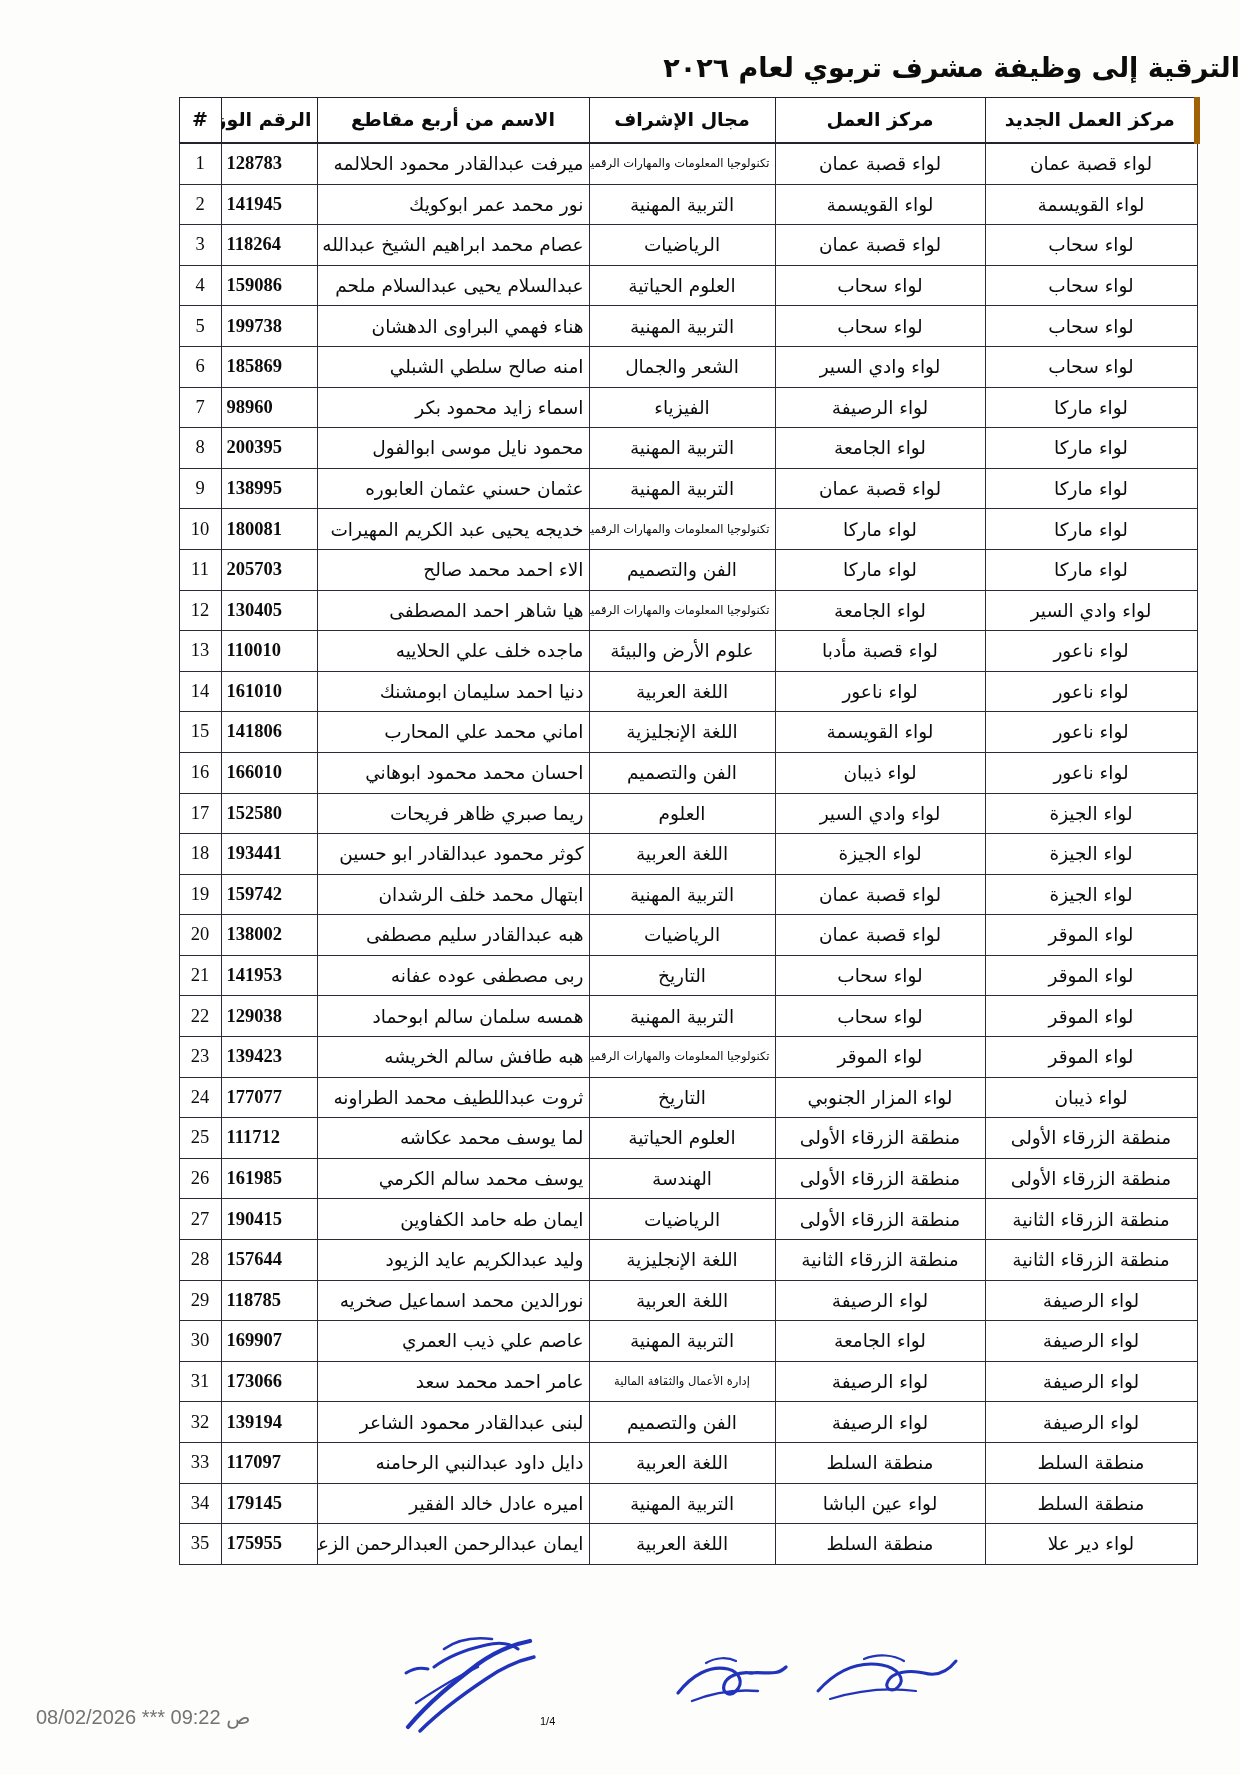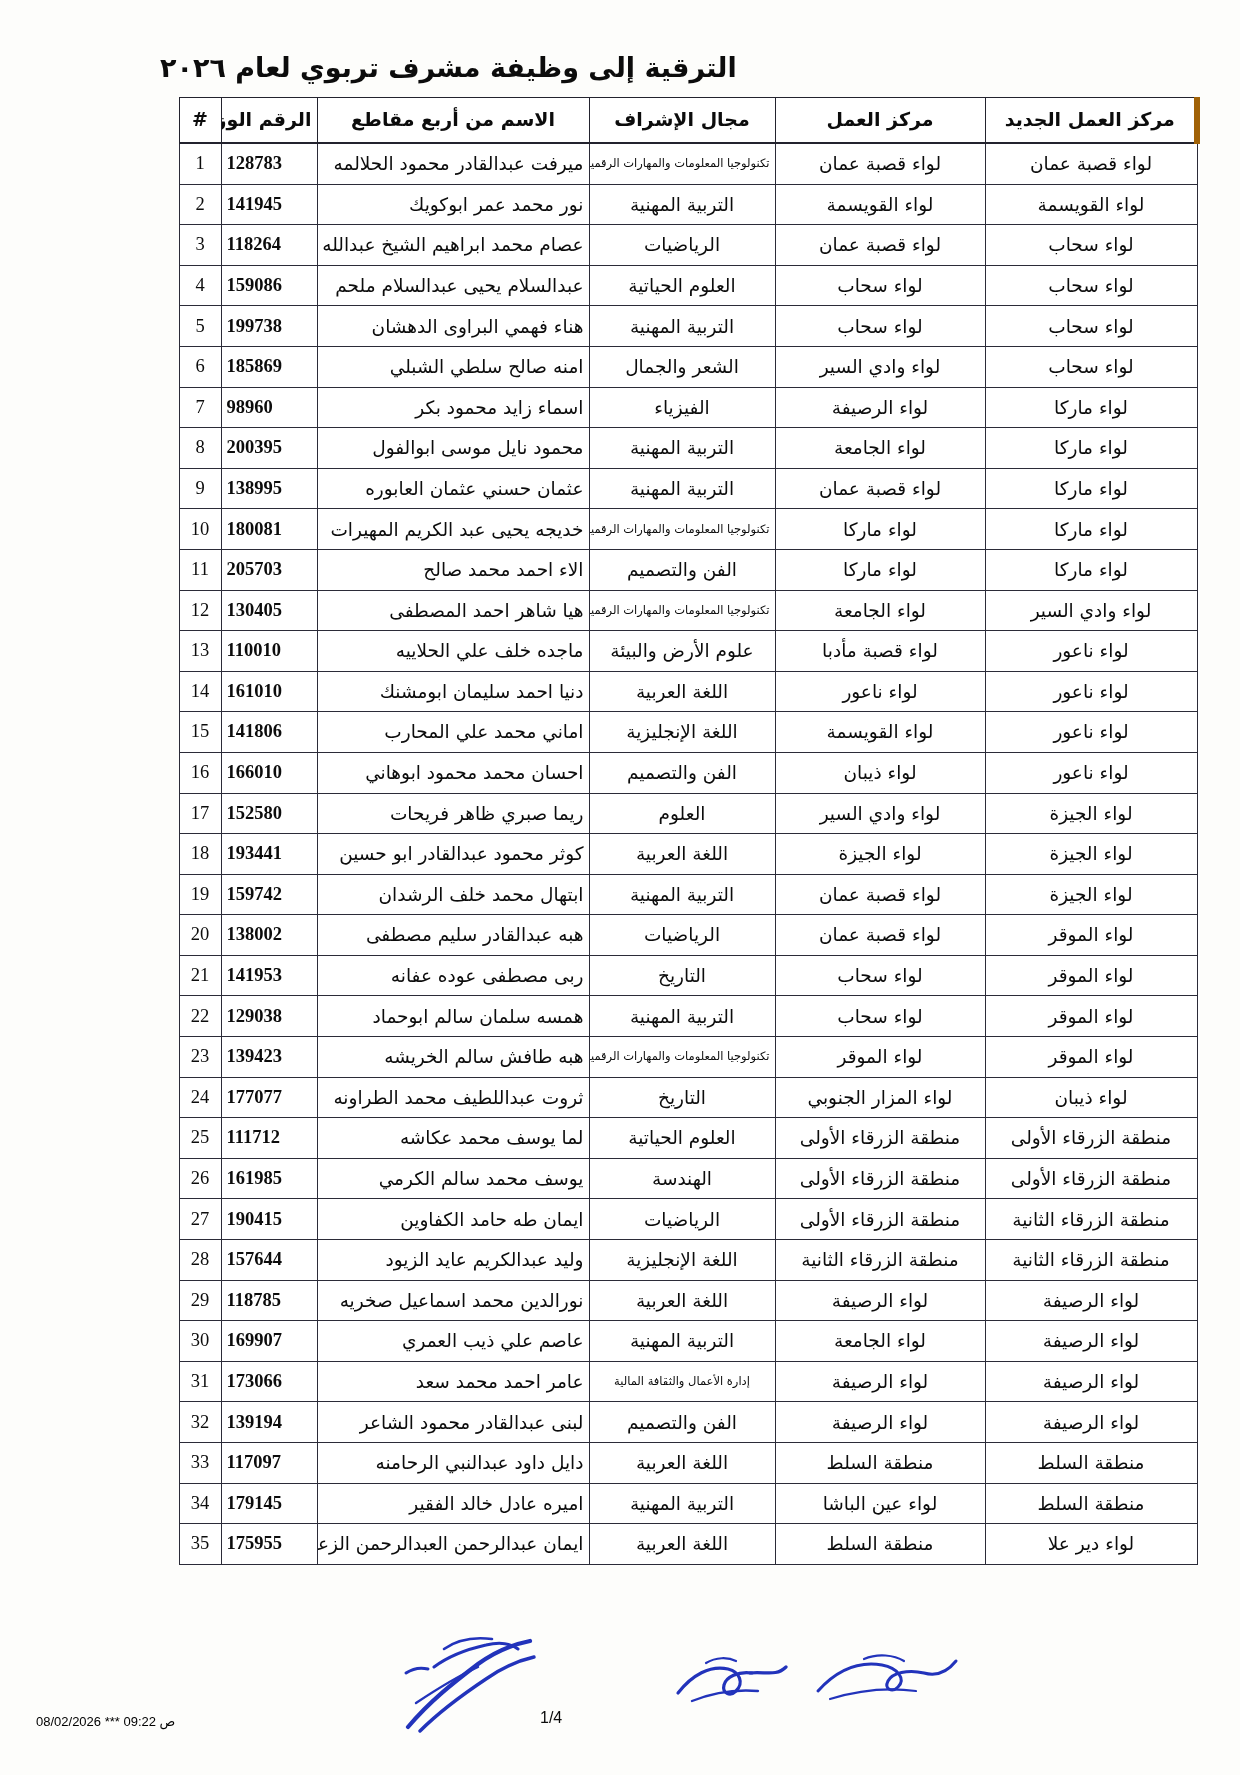--- a/index.html
+++ b/index.html
@@ -14,21 +14,21 @@
     overflow:hidden;
   }
   .page{
     position:relative;
     width:1240px;
     height:1775px;
     box-sizing:border-box;
     padding:0;
   }
   .doc-title{
-    text-align:left;
+    text-align:right;
     font-size:27px;
     font-weight:bold;
     letter-spacing:0px;
     padding-top:52px;
     padding-left:160px;
     padding-right:0px;
     margin:0 0 14px 0;
     direction:rtl;
     font-family:"DejaVu Sans","Liberation Sans",sans-serif;
   }
@@ -105,31 +105,31 @@
     position:absolute;
     left:0;
     right:0;
     bottom:0;
     height:200px;
   }
   .stamp-date{
     position:absolute;
     left:36px;
     bottom:46px;
-    font-size:13px;
+    font-size:20px;
     direction:ltr;
     font-family:"Liberation Sans","DejaVu Sans",sans-serif;
-    color:#000000;
+    color:#737373;
     white-space:nowrap;
   }
   .page-num{
     position:absolute;
     left:540px;
     bottom:48px;
-    font-size:16px;
+    font-size:11px;
     direction:ltr;
     font-family:"Liberation Sans","DejaVu Sans",sans-serif;
   }
   .sig{
     position:absolute;
     pointer-events:none;
   }
   .sig svg{display:block;overflow:visible;}
   .sig-1{left:398px;bottom:34px;}
   .sig-2{left:672px;bottom:56px;}

